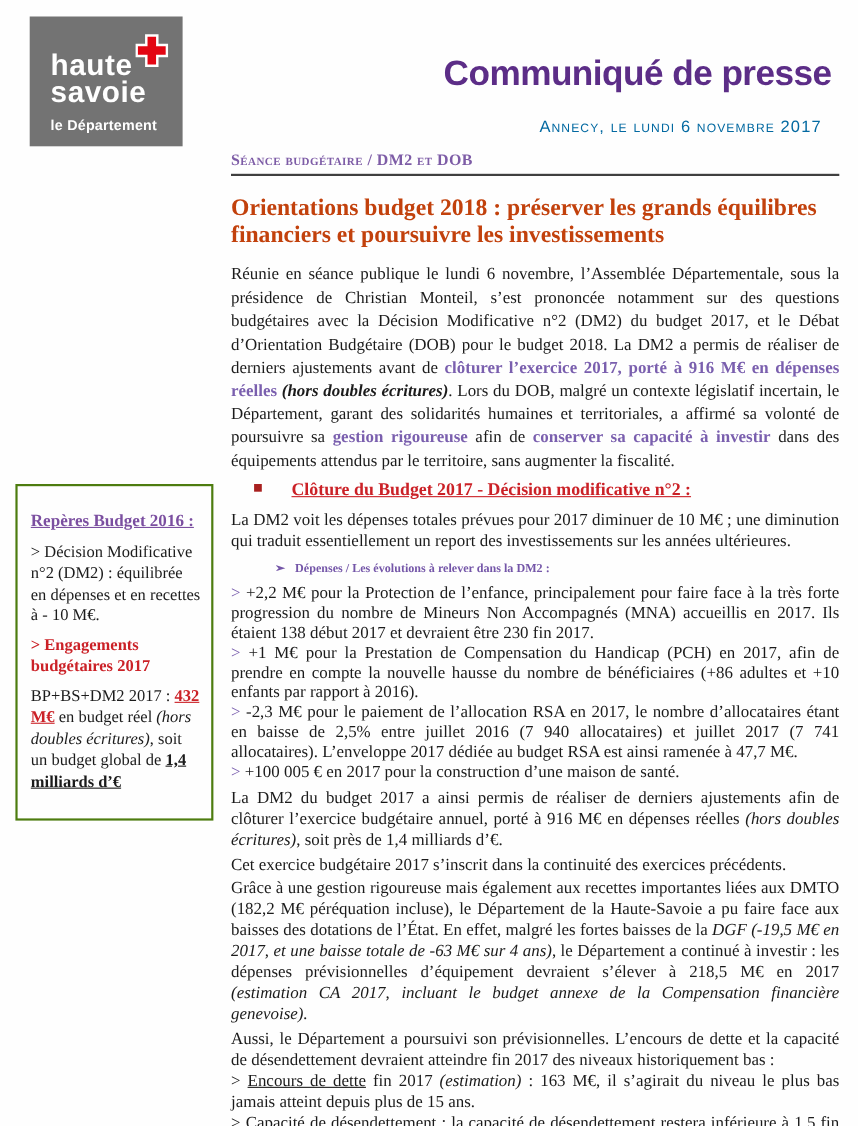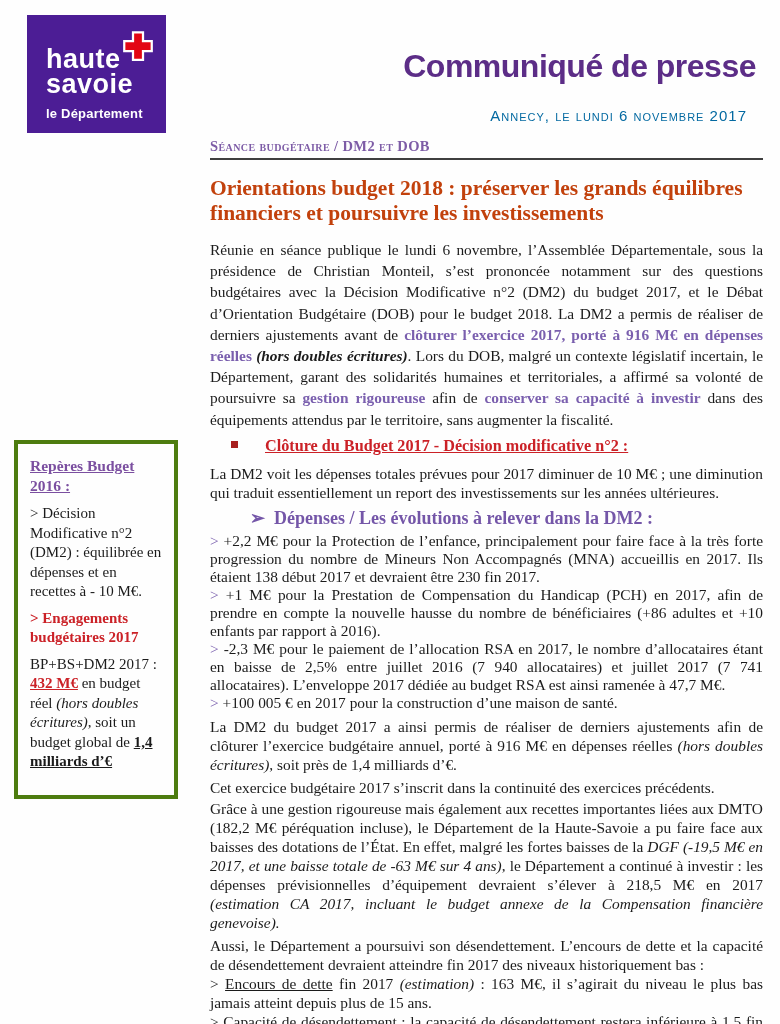--- a/index.html
+++ b/index.html
@@ -1,47 +1,47 @@
 <!DOCTYPE html>
 <html><head>
 <meta charset="utf-8">
 <style>
   html,body{margin:0;padding:0;background:#ffffff;}
   .page{position:relative;width:780px;height:1024px;background:#fefefe;overflow:hidden;
         font-family:"Liberation Serif",serif;color:#1b1b1b;}
 
   
-  .logo{position:absolute;left:27px;top:15px;width:139px;height:118px;background:#4c1d95;
+  .logo{position:absolute;left:27px;top:15px;width:139px;height:118px;background:#737373;
         color:#fff;font-family:"Liberation Sans",sans-serif;}
   .logo-l1{position:absolute;left:19px;top:31px;font-size:27px;font-weight:bold;line-height:26px;letter-spacing:.5px;}
   .logo-l2{position:absolute;left:19px;top:56px;font-size:27px;font-weight:bold;line-height:26px;letter-spacing:.5px;}
   .logo-l3{position:absolute;left:19px;top:91px;font-size:13px;font-weight:bold;letter-spacing:.2px;}
   .cross{position:absolute;right:13px;top:16px;width:30px;height:30px;}
   .masthead{position:absolute;top:48px;right:24px;font-family:"Liberation Sans",sans-serif;
             font-weight:bold;font-size:32px;color:#5c2d87;letter-spacing:-.5px;text-align:center;}
   .dateline{position:absolute;top:107px;right:33px;font-family:"Liberation Sans",sans-serif;
             font-variant:small-caps;font-size:15px;letter-spacing:1px;color:#0369a1;}
 
   
-  .sidebar{position:absolute;left:14px;top:440px;width:164px;box-sizing:border-box;
-           border:4px solid #4d7c0f;padding:12px 9px 16px 12px;font-size:15px;line-height:19.5px;}
+  .sidebar{position:absolute;left:14px;top:440px;width:180px;box-sizing:border-box;
+           border:2px solid #4d7c0f;padding:22px 9px 16px 12px;font-size:15px;line-height:19.5px;}
   .sb-title{color:#7b4fa0;font-weight:bold;text-decoration:underline;font-size:15.5px;margin:0 0 9px;}
   .sidebar p{margin:0 0 7px;text-align:left;}
 
   
   .content{position:absolute;left:210px;top:138px;width:553px;font-size:15.4px;}
   .kicker{font-variant:small-caps;font-weight:bold;color:#7d5ca6;font-size:14.5px;letter-spacing:.4px;
           border-bottom:2px solid #3f3f3f;padding-bottom:3px;margin-bottom:16px;}
   h1{font-size:21.5px;line-height:24.5px;margin:3px 0 14px;color:#c2410c;font-weight:bold;}
   .content p{text-align:justify;line-height:19px;margin:0 0 7px;}
   p.lead{font-weight:bold;line-height:21.2px;margin:0 0 6px;}
   .red-heading{margin:4px 0 8px;padding-left:21px;line-height:19px;}
   .sq{display:inline-block;width:7px;height:7px;background:#a8201f;margin-right:27px;vertical-align:3px;}
   .rh-text{color:#cb2127;font-weight:bold;font-size:16.2px;text-decoration:underline;}
-  .arrow-heading{color:#7456a8;font-weight:bold;font-size:18px;margin:0 0 4px 40px;line-height:19px;}
+  .arrow-heading{color:#7456a8;font-weight:bold;font-size:11px;margin:0 0 4px 40px;line-height:19px;}
   .arrow{margin-right:9px;}
   p.item{margin:0;line-height:18px;}
   p.m0{margin-bottom:0;} p.m2{margin-bottom:2px;} p.m4{margin-bottom:4px;}
   p.m5{margin-bottom:5px;}
 
   
   .b{font-weight:normal;}
   .i{font-style:italic;}
   .bi{font-weight:bold;font-style:italic;}
   .u{text-decoration:underline;}
@@ -92,18 +92,18 @@
     </div>
 
     <p class="item m0"><span class="p">&gt; </span><span class="b">+2,2 M€</span><span> pour la Protection de l’enfance, principalement pour faire face à la très forte progression du nombre de Mineurs Non Accompagnés (MNA) accueillis en 2017. Ils étaient 138 début 2017 et devraient être 230 fin 2017.</span></p>
     <p class="item m0"><span class="p">&gt; </span><span class="b">+1 M€</span><span> pour la Prestation de Compensation du Handicap (PCH) en 2017, afin de prendre en compte la nouvelle hausse du nombre de bénéficiaires (+86 adultes et +10 enfants par rapport à 2016).</span></p>
     <p class="item m0"><span class="p">&gt; </span><span class="b">-2,3 M€</span><span> pour le paiement de l’allocation RSA en 2017, le nombre d’allocataires étant en baisse de 2,5% entre juillet 2016 (7 940 allocataires) et juillet 2017 (7 741 allocataires). L’enveloppe 2017 dédiée au budget RSA est ainsi ramenée à 47,7 M€.</span></p>
     <p class="item m5"><span class="p">&gt; </span><span class="b">+100 005 €</span><span> en 2017 pour la construction d’une maison de santé.</span></p>
 
     <p class="m4"><span>La DM2 du budget 2017 a ainsi permis de réaliser de derniers ajustements afin de clôturer l’exercice budgétaire annuel, porté à 916 M€ en dépenses réelles </span><span class="i">(hors doubles écritures)</span><span>, soit près de 1,4 milliards d’€.</span></p>
     <p class="m2"><span>Cet exercice budgétaire 2017 s’inscrit dans la continuité des exercices précédents.</span></p>
     <p class="m4"><span>Grâce à une gestion rigoureuse mais également aux recettes importantes liées aux DMTO (182,2 M€ péréquation incluse), le Département de la Haute-Savoie a pu faire face aux baisses des dotations de l’État. En effet, malgré les fortes baisses de la </span><span class="i">DGF (-19,5 M€ en 2017, et une baisse totale de -63 M€ sur 4 ans)</span><span>, le Département a continué à investir : </span><span class="b">les dépenses prévisionnelles d’équipement devraient s’élever à 218,5 M€ en 2017 </span><span class="i">(estimation CA 2017, incluant le budget annexe de la Compensation financière genevoise).</span></p>
-    <p class="m0"><span>Aussi, le Département a poursuivi son </span><span class="b">désendettement</span><span>. L’encours de dette et la capacité de désendettement devraient atteindre fin 2017 des niveaux historiquement bas :</span></p>
+    <p class="m0"><span>Aussi, le Département a poursuivi son </span><span class="b">prévisionnelles</span><span>. L’encours de dette et la capacité de désendettement devraient atteindre fin 2017 des niveaux historiquement bas :</span></p>
     <p class="m0"><span>&gt; </span><span class="u">Encours de dette</span><span> fin 2017 </span><span class="i">(estimation)</span><span> : </span><span class="b">163 M€,</span><span> il s’agirait du niveau le plus bas jamais atteint depuis plus de 15 ans.</span></p>
     <p class="m0"><span>&gt; </span><span class="u">Capacité de désendettement</span><span> : la capacité de désendettement restera inférieure à 1,5 fin 2017 </span><span class="i">(la moyenne nationale des Départements, hors Paris et Rhône, est de 4,7 en 2016).</span></p>
 
   </main>
 </div>
 
 </body></html>

